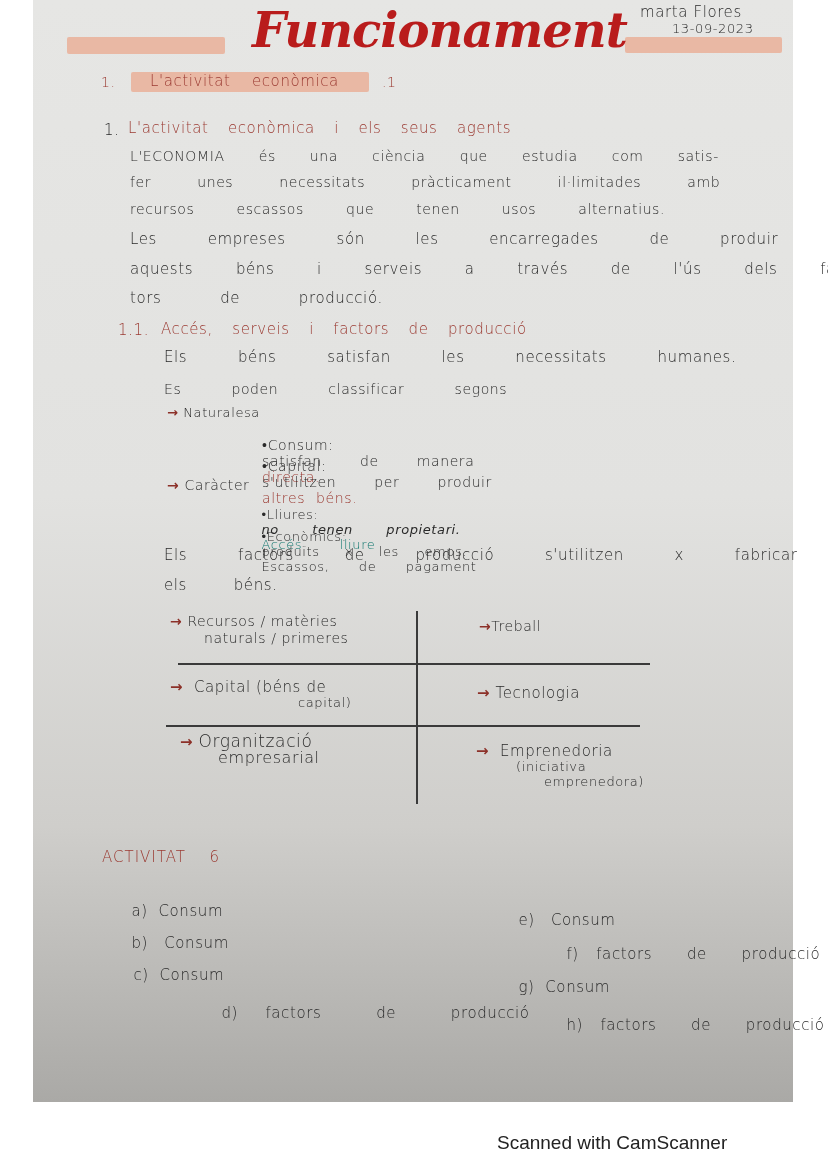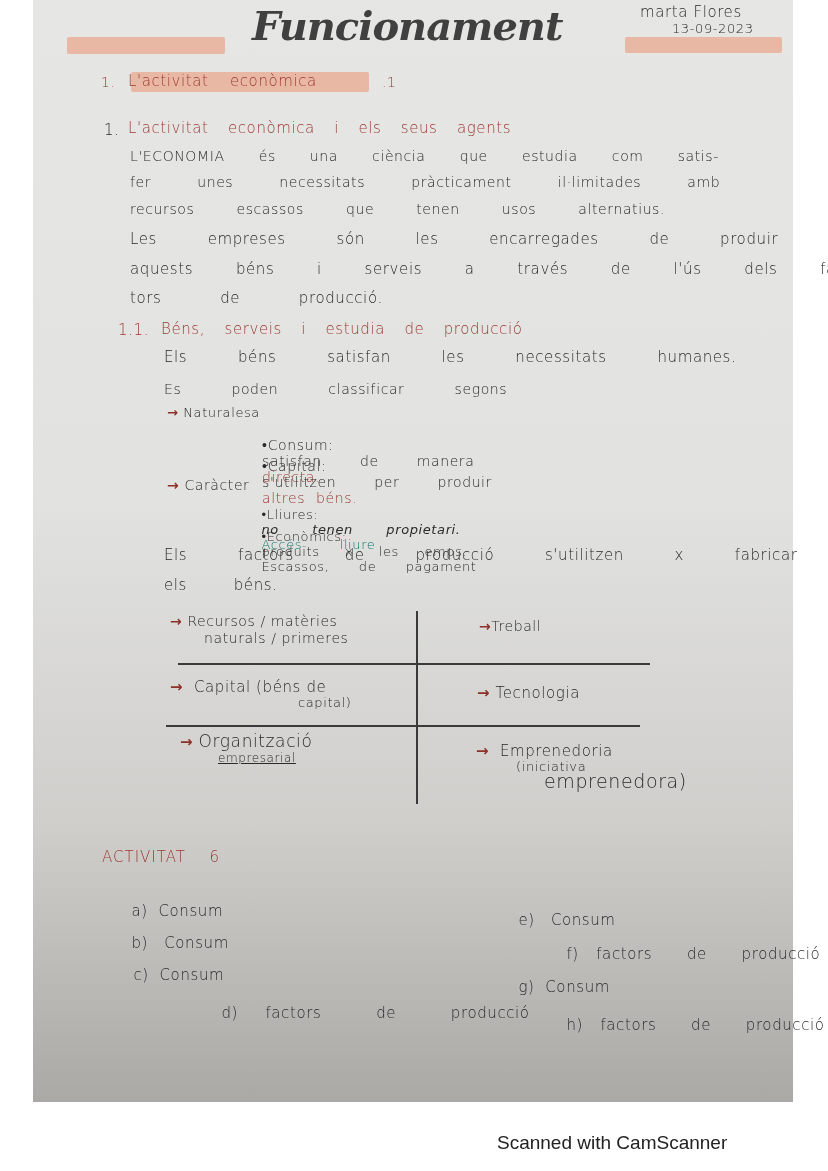--- a/index.html
+++ b/index.html
@@ -8,56 +8,56 @@
   .paper{position:absolute;left:33px;top:0;width:760px;height:1102px;
          background:linear-gradient(180deg,#e6e6e4 0%,#e2e2e0 45%,#cfcecb 75%,#aaa9a6 100%);}
   .abs{position:absolute;white-space:nowrap;}
   .ink{color:#2a2a2a;}
   .red{color:#9b3a32;}
   .hand{font-family:"DejaVu Sans", sans-serif;font-weight:300;letter-spacing:0.6px;}
   .t15{font-size:15px;}
   .t14{font-size:14px;}
   .t13{font-size:13px;}
   .title{font-family:"DejaVu Serif", serif;font-weight:bold;font-style:italic;
-         font-size:40px;color:#404040;letter-spacing:-1px;}
+         font-size:48px;color:#b91c1c;letter-spacing:-1px;}
   .hl{position:absolute;background:#e9b29c;opacity:0.9;border-radius:2px;}
   .arrow{color:#8c3028;font-weight:bold;}
   .line{position:absolute;background:#3a3a3a;}
   .footer{position:absolute;left:497px;top:1132px;font-family:"Liberation Sans", sans-serif;
           font-size:19px;color:#222;}
 </style>
 </head>
 <body>
 
 <div class="paper"></div>
 
 <div class="hl" style="left:67px;top:37px;width:158px;height:17px;"></div>
 <div class="hl" style="left:625px;top:37px;width:157px;height:16px;"></div>
 <div class="abs title" style="left:252px;top:2px;">Funcionament</div>
 <div class="abs ink hand t14" style="left:640px;top:3px;font-size:15px;">marta Flores</div>
 <div class="abs ink hand t13" style="left:672px;top:21px;">13-09-2023</div>
 
 <div class="abs red hand t14" style="left:101px;top:74px;">1.</div>
 <div class="hl" style="left:131px;top:72px;width:238px;height:20px;"></div>
-<div class="abs red hand t15" style="left:128px;top:72px;word-spacing:16px;">L'activitat econòmica</div>
+<div class="abs red hand t15" style="left:150px;top:72px;word-spacing:16px;">L'activitat econòmica</div>
 <div class="abs red hand t14" style="left:382px;top:74px;">.1</div>
 
 <div class="abs ink hand t15" style="left:104px;top:121px;">1.</div>
 <div class="abs red hand t15" style="left:128px;top:119px;word-spacing:14px;">L'activitat econòmica i els seus agents</div>
 
 <div class="abs ink hand t14" style="left:130px;top:148px;word-spacing:12px;white-space:pre;">L'ECONOMIA  és  una  ciència  que  estudia  com  satis-</div>
 <div class="abs ink hand t14" style="left:130px;top:174px;word-spacing:18px;white-space:pre;">fer  unes  necessitats  pràcticament  il·limitades  amb</div>
 <div class="abs ink hand t14" style="left:130px;top:201px;word-spacing:16px;white-space:pre;">recursos  escassos  que  tenen  usos  alternatius.</div>
 
 <div class="abs ink hand t15" style="left:130px;top:230px;word-spacing:20px;white-space:pre;">Les  empreses  són  les  encarregades  de  produir</div>
 <div class="abs ink hand t15" style="left:130px;top:260px;word-spacing:16px;white-space:pre;">aquests  béns  i  serveis  a  través  de  l'ús  dels  fac-</div>
 <div class="abs ink hand t15" style="left:130px;top:289px;word-spacing:24px;white-space:pre;">tors  de  producció.</div>
 
 <div class="abs red hand t15" style="left:118px;top:321px;">1.1.</div>
-<div class="abs red hand t15" style="left:161px;top:320px;word-spacing:14px;">Béns, serveis i estudia de producció</div>
+<div class="abs red hand t15" style="left:161px;top:320px;word-spacing:14px;">Accés, serveis i factors de producció</div>
 
 <div class="abs ink hand t15" style="left:164px;top:348px;word-spacing:20px;white-space:pre;">Els  béns  satisfan  les  necessitats  humanes.</div>
 <div class="abs ink hand t14" style="left:164px;top:381px;word-spacing:20px;white-space:pre;">Es  poden  classificar  segons</div>
 
 <div class="abs ink hand t13" style="left:167px;top:405px;">
   <span class="arrow">→</span>
   <span>Naturalesa</span>
 </div>
 <div class="abs ink hand t14" style="left:252px;top:421px;white-space:pre;">
   <span>•</span><span>Consum:</span>
@@ -106,27 +106,27 @@
     <div><span class="arrow">→</span>&nbsp;&nbsp;<span>Capital (béns  de</span></div>
     <div style="padding-left:128px;font-size:13px;"><span>capital)</span></div>
   </div>
 
   <div class="abs ink hand t15" style="left:477px;top:684px;">
     <span class="arrow">→</span>&nbsp;<span>Tecnologia</span>
   </div>
 
   <div class="abs ink hand t15" style="left:180px;top:733px;line-height:16px;">
     <div><span class="arrow">→</span>&nbsp;<span style="font-size:17px;">Organització</span></div>
-    <div style="padding-left:38px;font-size:12px;text-decoration:underline;"><span>empresarial</span></div>
+    <div style="padding-left:38px;font-size:16px;"><span>empresarial</span></div>
   </div>
 
   <div class="abs ink hand t15" style="left:476px;top:744px;line-height:15px;">
     <div><span class="arrow">→</span>&nbsp;&nbsp;<span>Emprenedoria</span></div>
     <div style="padding-left:40px;font-size:13px;"><span>(iniciativa</span></div>
-    <div style="padding-left:68px;font-size:19px;"><span>emprenedora)</span></div>
+    <div style="padding-left:68px;font-size:13px;"><span>emprenedora)</span></div>
   </div>
 </div>
 
 <div class="abs red hand t15" style="left:102px;top:848px;white-space:pre;word-spacing:6px;letter-spacing:1px;">ACTIVITAT  6</div>
 
 <div>
   <div class="abs ink hand t15" style="left:110px;top:884px;white-space:pre;">
     <span>a)</span>&nbsp;&nbsp;<span>Consum</span>
   </div>
   <div class="abs ink hand t15" style="left:110px;top:916px;white-space:pre;">

